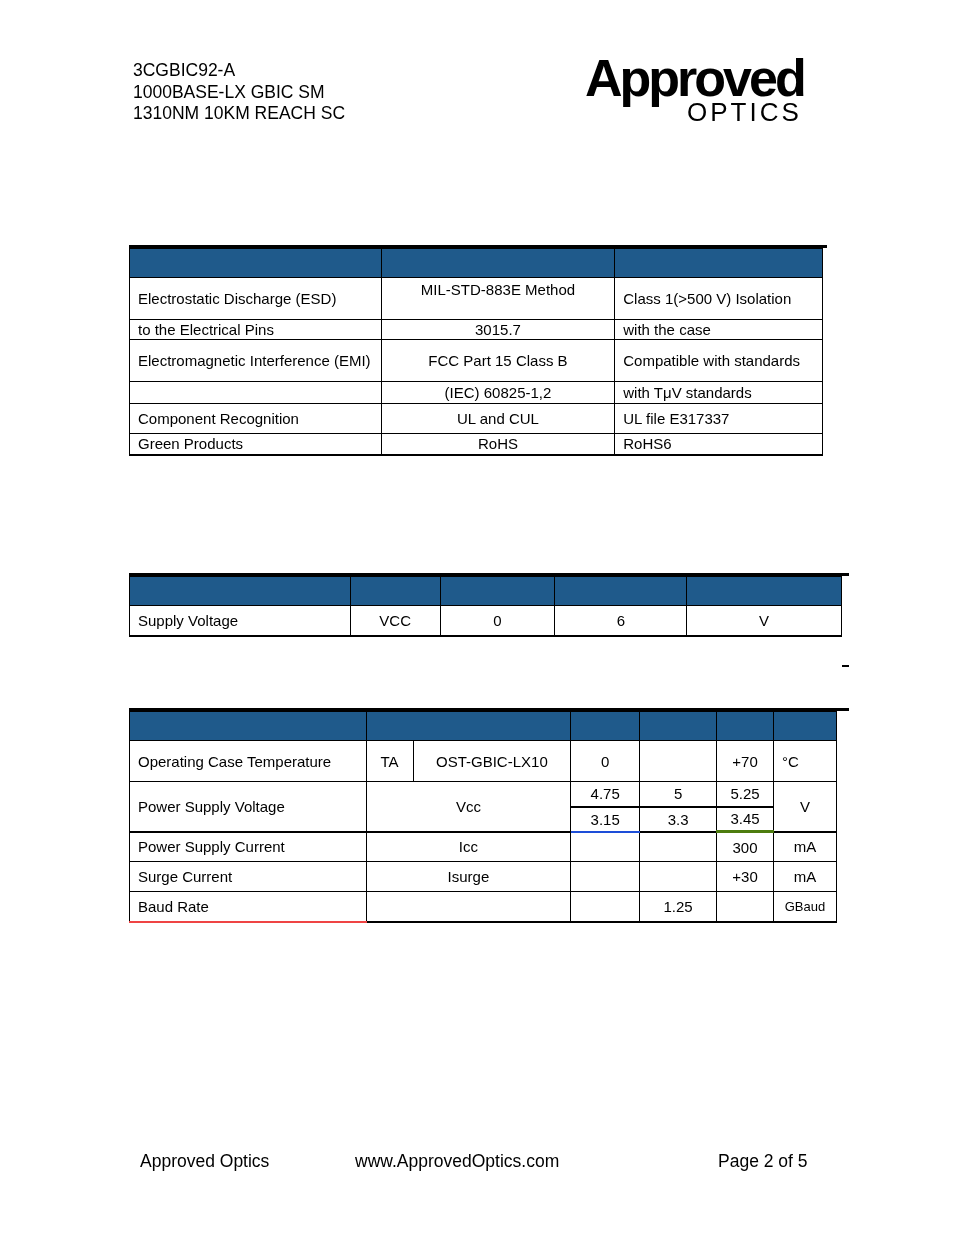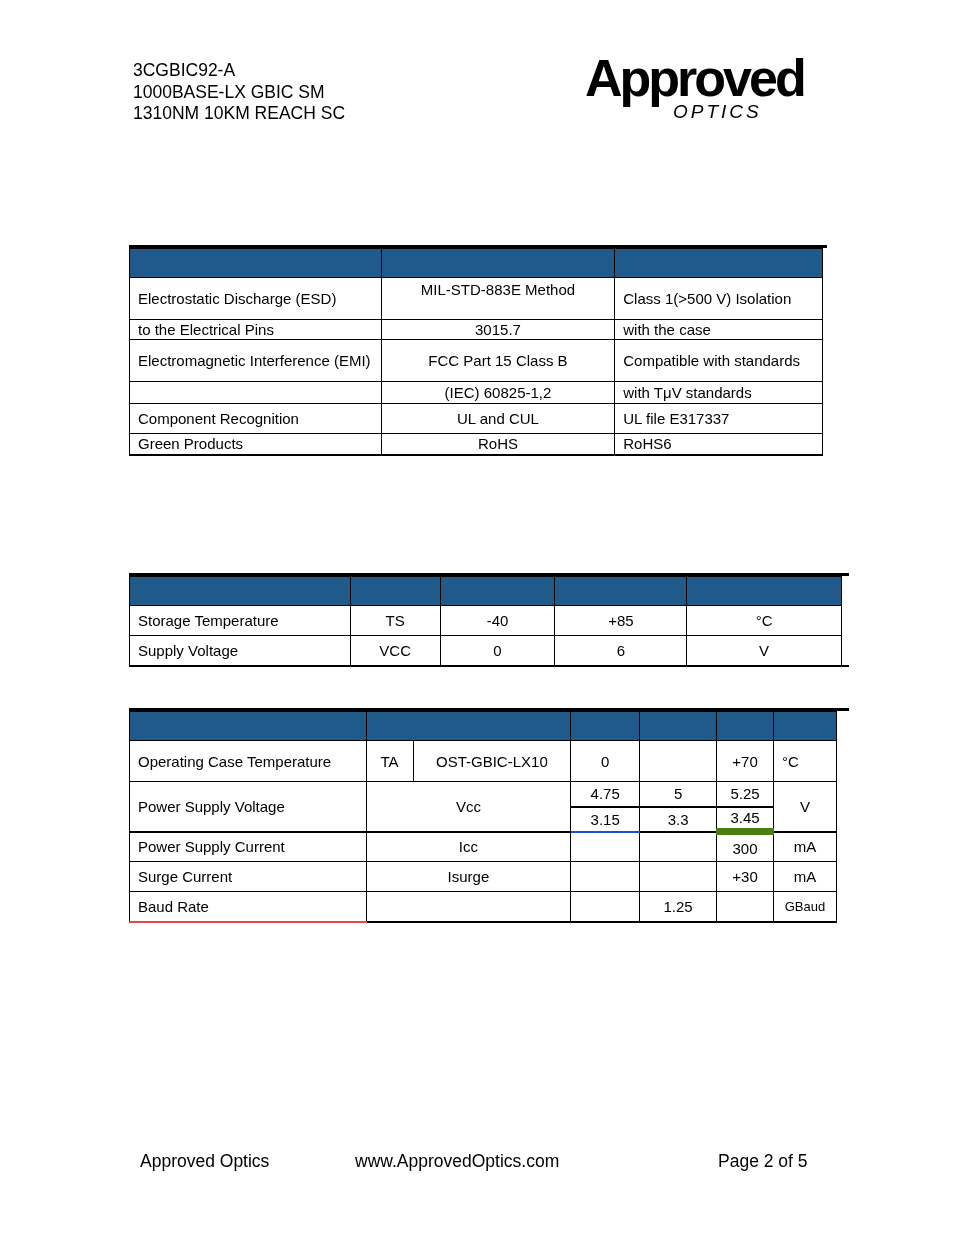--- a/index.html
+++ b/index.html
@@ -1,21 +1,21 @@
 <!DOCTYPE html>
 <html><head>
 <meta charset="utf-8">
 <style>
   html, body { margin:0; padding:0; background:#ffffff; }
   body { width:954px; height:1235px; position:relative; font-family:"Liberation Sans", sans-serif; color:#000; overflow:hidden; }
   .abs { position:absolute; }
   .title-block { left:133px; top:60px; font-size:17.5px; line-height:21.5px; }
   .logo { left:585px; top:42px; width:220px; height:82px; }
   .logo-main { position:absolute; left:0; top:10px; font-size:52px; font-weight:bold; letter-spacing:-3px; line-height:52px; font-family:"Liberation Sans", sans-serif; }
-  .logo-sub { position:absolute; left:88px; top:60px; font-size:19px; letter-spacing:3px; line-height:20px;font-style:italic; }
+  .logo-sub { position:absolute; left:102px; top:60px; font-size:26px; letter-spacing:3px; line-height:20px; }
 
   table.spec { position:absolute; border-collapse:collapse; font-size:15px; }
   table.spec td { border:1px solid #000; padding:0 8px; line-height:19px; vertical-align:middle; }
   table.spec tr.head td { background:#1f5a8b; height:28px; border-color:#000; border-top:3px solid #000; }
   .c { text-align:center; }
   .l { text-align:left; }
   .topline { position:absolute; height:3px; background:#000; }
 
   .footer { top:1151px; font-size:17.5px; }
 </style>
@@ -90,27 +90,20 @@
     </colgroup>
   <tbody>
       <tr class="head">
         <td></td>
         <td></td>
         <td></td>
         <td></td>
         <td></td>
       </tr>
   <tr style="height:30px">
-    <td class="l">Storage Temperature</td>
-    <td class="c">TS</td>
-    <td class="c">-40</td>
-    <td class="c">+85</td>
-    <td class="c">°C</td>
-  </tr>
-  <tr style="height:30px">
     <td class="l" style="border-bottom:2px solid #000">Supply Voltage</td>
     <td class="c" style="border-bottom:2px solid #000">VCC</td>
     <td class="c" style="border-bottom:2px solid #000">0</td>
     <td class="c" style="border-bottom:2px solid #000">6</td>
     <td class="c" style="border-bottom:2px solid #000">V</td>
   </tr>
 </tbody>
   </table>
 <div class="abs" style="left:842px; top:573px; width:7px; height:1px;"></div>
 <div class="abs" style="left:842px; top:665px; width:7px; height:2px; background:#000;"></div>
@@ -148,21 +141,21 @@
     <td class="l" rowspan="2" style="border-bottom:2px solid #000">Power Supply Voltage</td>
     <td class="c" rowspan="2" colspan="2" style="border-bottom:2px solid #000">Vcc</td>
     <td class="c" style="border-bottom:2px solid #000">4.75</td>
     <td class="c" style="border-bottom:2px solid #000">5</td>
     <td class="c" style="border-bottom:2px solid #000">5.25</td>
     <td class="c" rowspan="2" style="border-bottom:2px solid #000">V</td>
   </tr>
   <tr style="height:25px">
     <td class="c" style="border-bottom:2px solid #1d4ed8">3.15</td>
     <td class="c" style="border-bottom:2px solid #000">3.3</td>
-    <td class="c" style="border-bottom:7px solid #4d7c0f">3.45</td>
+    <td class="c" style="border-bottom:3px solid #4d7c0f">3.45</td>
   </tr>
   <tr style="height:30px">
     <td class="l">Power Supply Current</td>
     <td class="c" colspan="2">Icc</td>
     <td class="c"></td>
     <td class="c"></td>
     <td class="c">300</td>
     <td class="c">mA</td>
   </tr>
   <tr style="height:30px">

